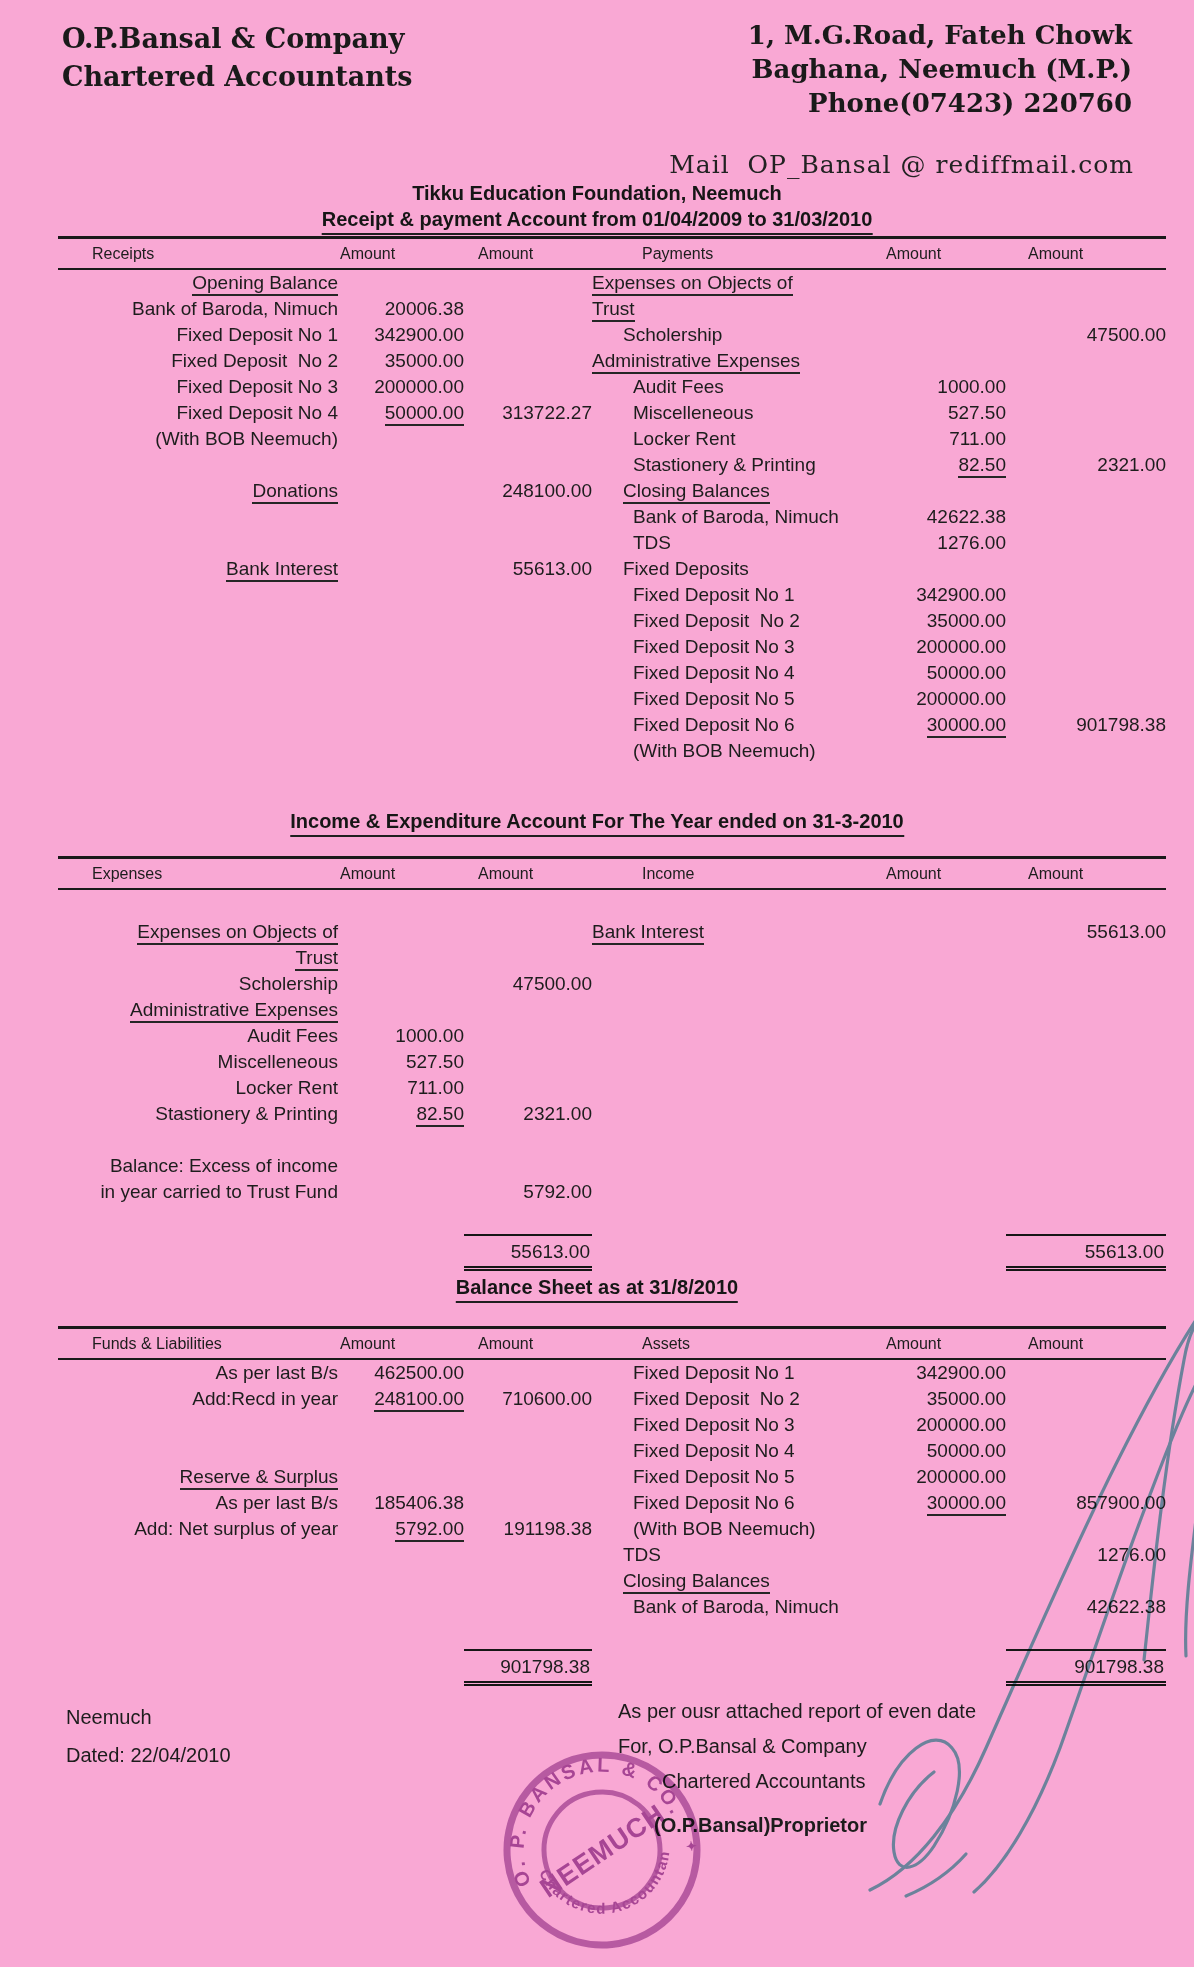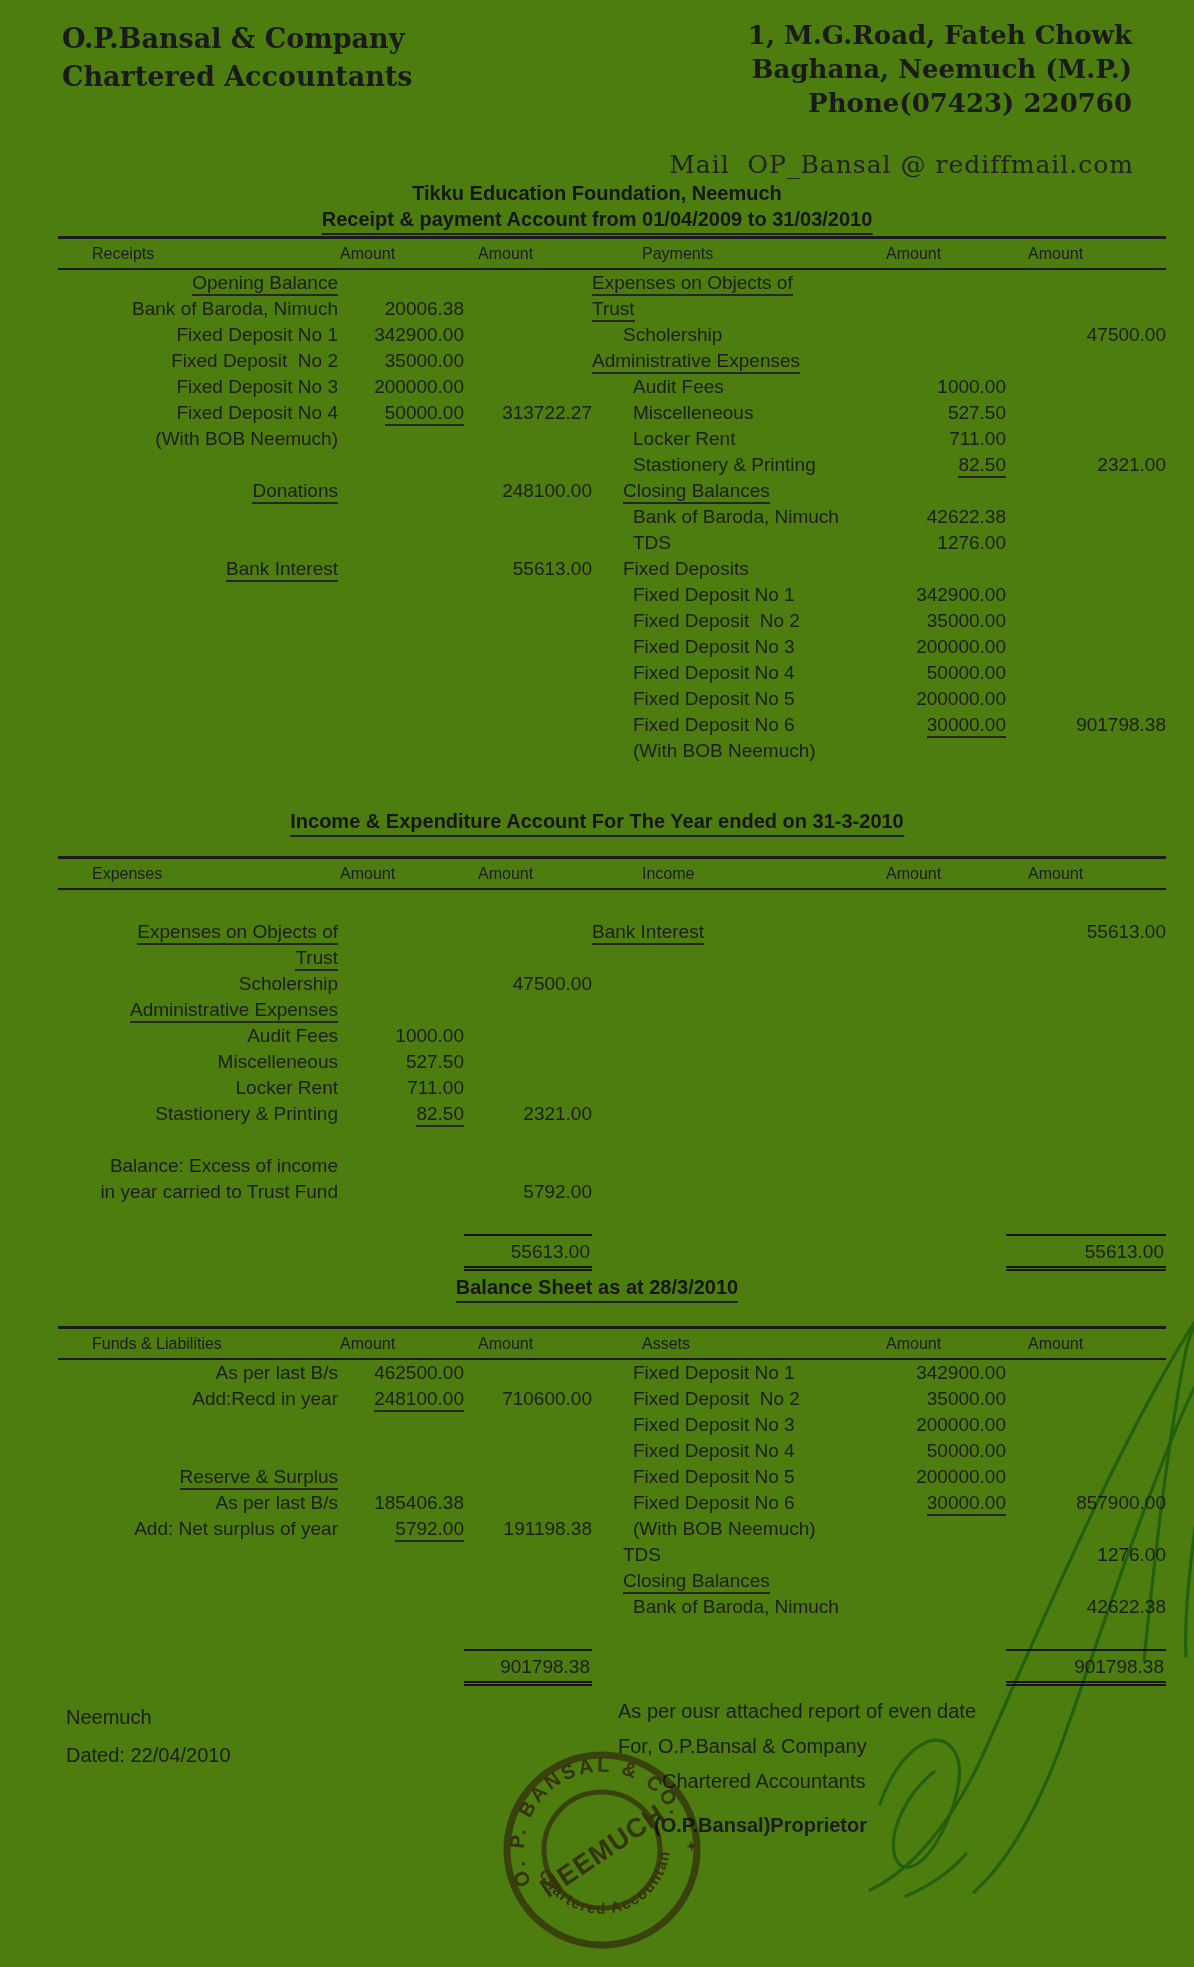--- a/index.html
+++ b/index.html
@@ -1,16 +1,16 @@
 <!DOCTYPE html>
 <html><head>
 <meta charset="utf-8">
 <style>
   html,body{margin:0;padding:0;background:#d8d8d4;}
-  .page{position:relative;width:1194px;height:1967px;margin:0 auto;background:#4d7c0f;
+  .page{position:relative;width:1194px;height:1967px;margin:0 auto;background:#f9a8d4;
         overflow:hidden;font-family:"Liberation Sans",sans-serif;color:#1c1c1c;
         box-shadow:0 0 6px rgba(0,0,0,.3);}
   
   .lh-left{position:absolute;top:20px;left:62px;font-family:"DejaVu Serif",serif;
            font-weight:bold;font-size:27px;line-height:38px;color:#1a1a1a;}
   .lh-right{position:absolute;top:18px;right:62px;text-align:right;
             font-family:"DejaVu Serif",serif;font-weight:bold;font-size:26px;
             line-height:34px;color:#1a1a1a;}
   .mail-line{position:absolute;top:150px;right:60px;font-family:"DejaVu Serif",serif;
              font-size:25px;letter-spacing:1px;white-space:pre;color:#222;}
@@ -370,21 +370,21 @@
           <td class="c1"></td>
           <td class="c2"><span class="tot">55613.00</span></td>
           <td class="c3"></td>
           <td class="c4"></td>
           <td class="c5"><span class="tot">55613.00</span></td>
         </tr>
       </tbody>
     </table>
 
   <div class="titlebar stmt3">
-    <span class="ub">Balance Sheet as at 28/3/2010</span>
+    <span class="ub">Balance Sheet as at 31/8/2010</span>
   </div>
 
   <table id="t3" class="acct">
     <colgroup>
         <col style="width:280px">
         <col style="width:126px">
         <col style="width:128px">
         <col style="width:252px">
         <col style="width:162px">
         <col style="width:160px">

